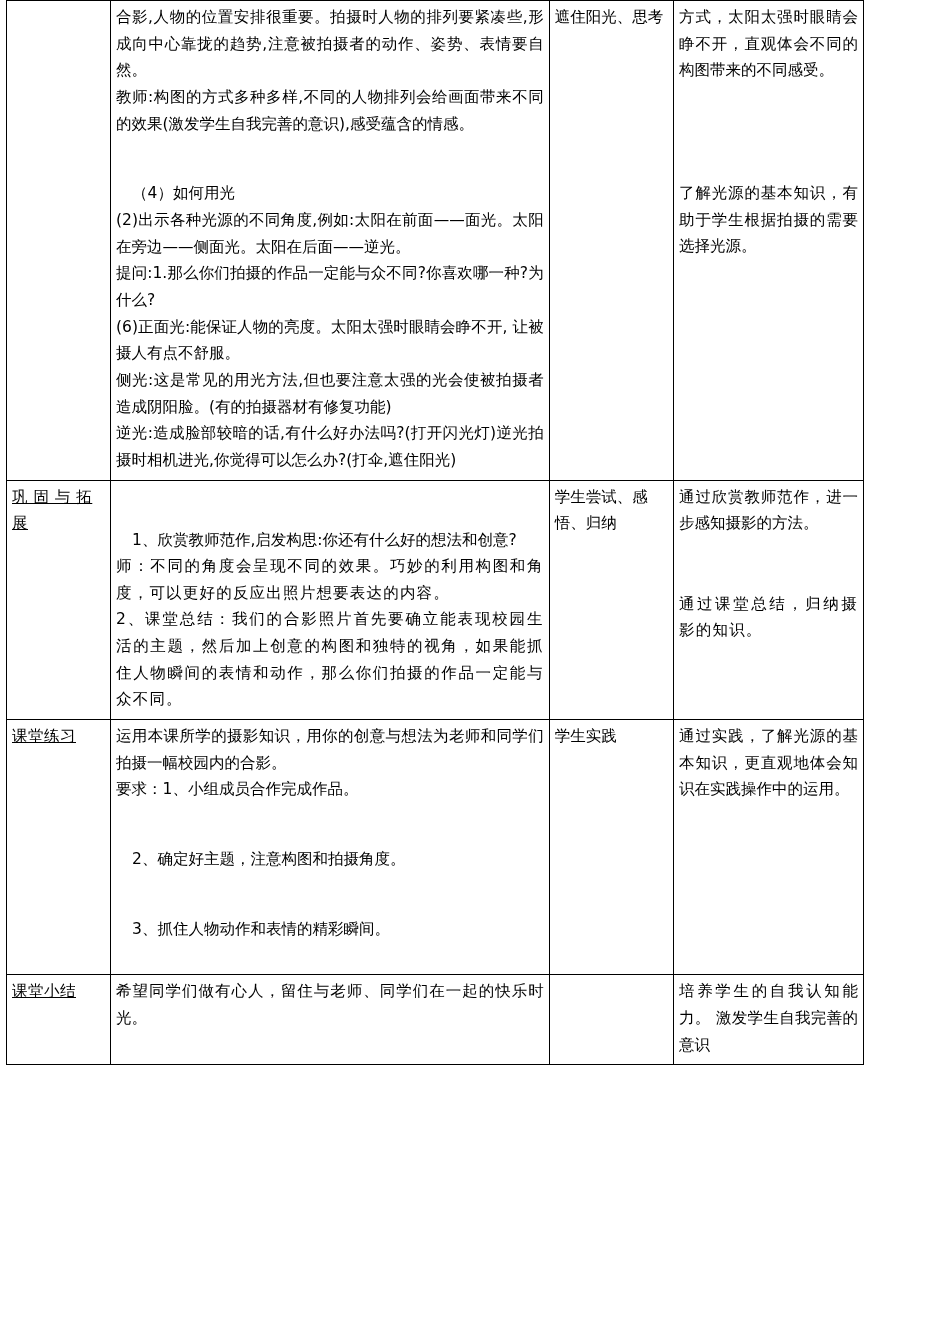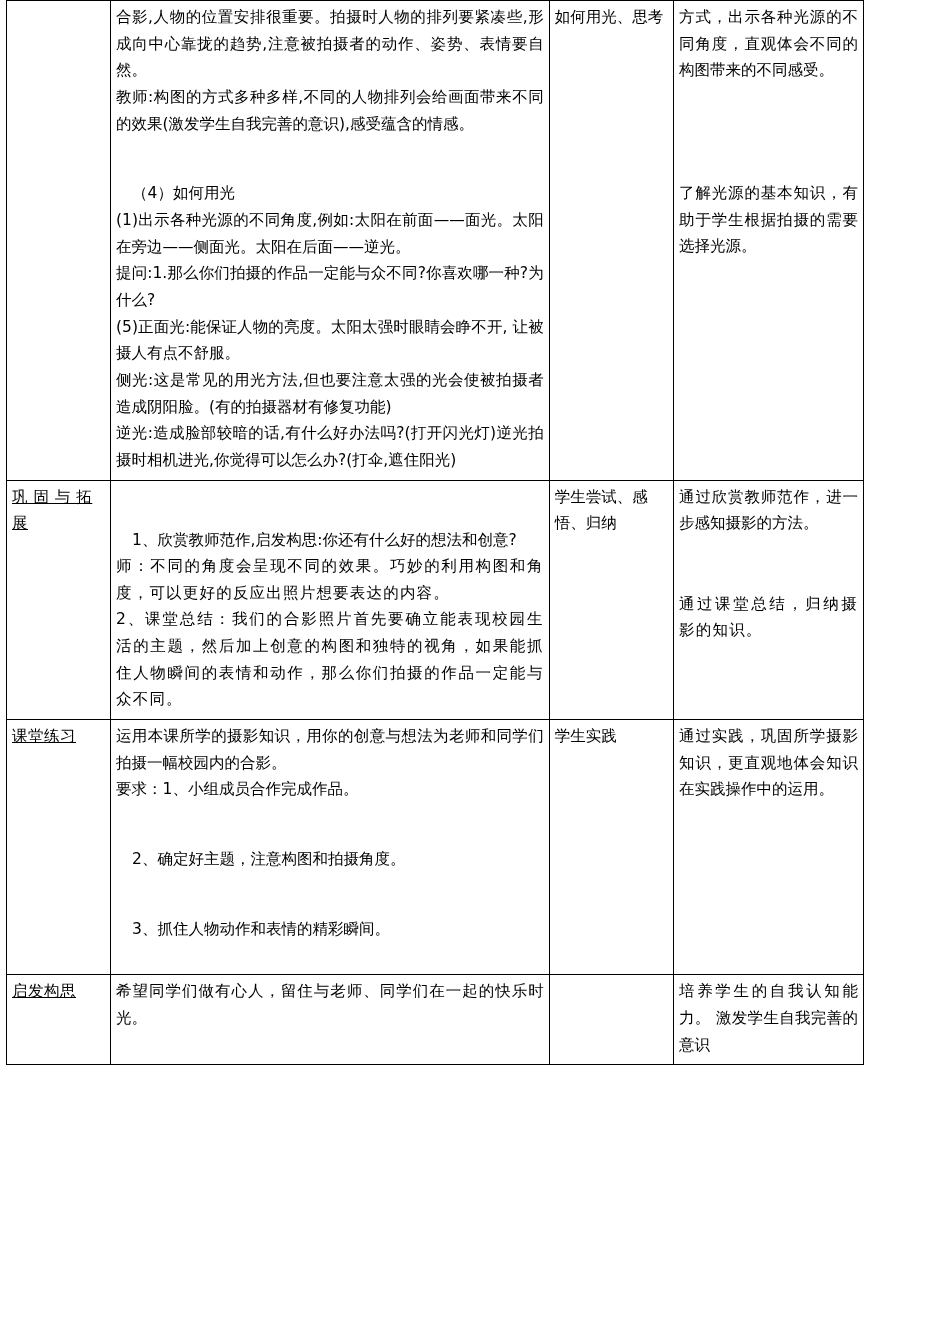--- a/index.html
+++ b/index.html
@@ -90,31 +90,31 @@
     <tbody>
 
       <tr>
         <td class="cell-stage">
           <span></span>
         </td>
         <td class="cell-content">
           <p class="indent1">合影,人物的位置安排很重要。拍摄时人物的排列要紧凑些,形成向中心靠拢的趋势,注意被拍摄者的动作、姿势、表情要自然。</p>
           <p class="indent1">教师:构图的方式多种多样,不同的人物排列会给画面带来不同的效果(激发学生自我完善的意识),感受蕴含的情感。</p>
           <p class="indent2">（4）如何用光</p>
-          <p class="indent1">(1)出示各种光源的不同角度,例如:太阳在前面——面光。太阳在旁边——侧面光。太阳在后面——逆光。</p>
+          <p class="indent1">(2)出示各种光源的不同角度,例如:太阳在前面——面光。太阳在旁边——侧面光。太阳在后面——逆光。</p>
           <p class="indent1">提问:1.那么你们拍摄的作品一定能与众不同?你喜欢哪一种?为什么?</p>
-          <p class="indent1">(5)正面光:能保证人物的亮度。太阳太强时眼睛会睁不开, 让被摄人有点不舒服。</p>
+          <p class="indent1">(6)正面光:能保证人物的亮度。太阳太强时眼睛会睁不开, 让被摄人有点不舒服。</p>
           <p class="indent1">侧光:这是常见的用光方法,但也要注意太强的光会使被拍摄者造成阴阳脸。(有的拍摄器材有修复功能)</p>
           <p class="indent1">逆光:造成脸部较暗的话,有什么好办法吗?(打开闪光灯)逆光拍摄时相机进光,你觉得可以怎么办?(打伞,遮住阳光)</p>
         </td>
         <td class="cell-activity pad-top-1">
-          <p>如何用光、思考</p>
+          <p>遮住阳光、思考</p>
         </td>
         <td class="cell-design">
-          <p class="justify-sp">方式，出示各种光源的不同角度，直观体会不同的构图带来的不同感受。</p>
+          <p class="justify-sp">方式，太阳太强时眼睛会睁不开，直观体会不同的构图带来的不同感受。</p>
           <div class="spacer-xl"></div>
           <p class="justify-sp">了解光源的基本知识，有助于学生根据拍摄的需要选择光源。</p>
         </td>
       </tr>
 
       <tr>
         <td class="cell-stage">
           <span>巩 固 与 拓 展</span>
         </td>
         <td class="cell-content">
@@ -140,28 +140,28 @@
           <p class="indent1">运用本课所学的摄影知识，用你的创意与想法为老师和同学们拍摄一幅校园内的合影。</p>
           <p class="indent1">要求：1、小组成员合作完成作品。</p>
           <p class="indent2">2、确定好主题，注意构图和拍摄角度。</p>
           <p class="indent2">3、抓住人物动作和表情的精彩瞬间。</p>
           <div class="spacer-md"></div>
         </td>
         <td class="cell-activity">
           <p>学生实践</p>
         </td>
         <td class="cell-design">
-          <p class="justify-sp">通过实践，巩固所学摄影知识，更直观地体会知识在实践操作中的运用。</p>
+          <p class="justify-sp">通过实践，了解光源的基本知识，更直观地体会知识在实践操作中的运用。</p>
         </td>
       </tr>
 
 
       <tr>
         <td class="cell-stage">
-          <span>启发构思</span>
+          <span>课堂小结</span>
         </td>
         <td class="cell-content">
           <p class="indent1">希望同学们做有心人，留住与老师、同学们在一起的快乐时光。</p>
           <div class="spacer-sm"></div>
         </td>
         <td class="cell-activity">
           <p></p>
         </td>
         <td class="cell-design">
           <p class="justify-sp">培养学生的自我认知能力。 激发学生自我完善的意识</p>

